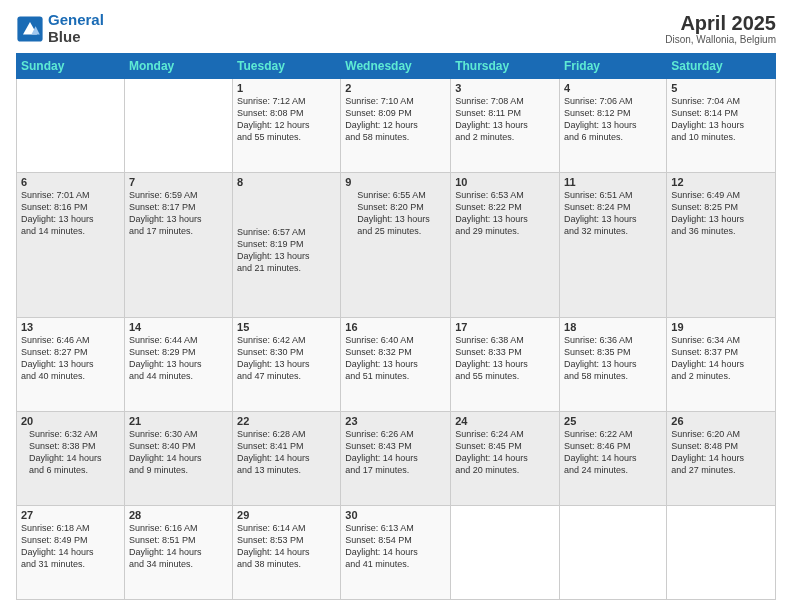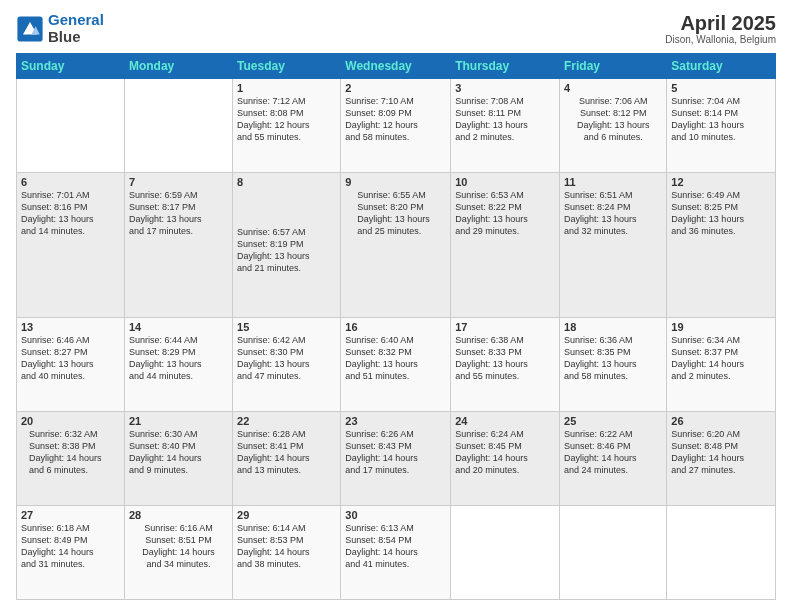--- a/index.html
+++ b/index.html
@@ -153,21 +153,21 @@
           </td>
           <td>
             <span class="day-num">3</span>
             <div class="day-info" style="white-space: pre-line;">Sunrise: 7:08 AM
 Sunset: 8:11 PM
 Daylight: 13 hours
 and 2 minutes.</div>
           </td>
           <td>
             <span class="day-num">4</span>
-            <div class="day-info" style="white-space: pre-line; text-align: center;">Sunrise: 7:06 AM
+            <div class="day-info" style="white-space: pre-line;">Sunrise: 7:06 AM
 Sunset: 8:12 PM
 Daylight: 13 hours
 and 6 minutes.</div>
           </td>
           <td>
             <span class="day-num">5</span>
             <div class="day-info" style="white-space: pre-line;">Sunrise: 7:04 AM
 Sunset: 8:14 PM
 Daylight: 13 hours
 and 10 minutes.</div>
@@ -329,21 +329,21 @@
         <tr>
           <td>
             <span class="day-num">27</span>
             <div class="day-info" style="white-space: pre-line;">Sunrise: 6:18 AM
 Sunset: 8:49 PM
 Daylight: 14 hours
 and 31 minutes.</div>
           </td>
           <td>
             <span class="day-num">28</span>
-            <div class="day-info" style="white-space: pre-line; text-align: center;">Sunrise: 6:16 AM
+            <div class="day-info" style="white-space: pre-line;">Sunrise: 6:16 AM
 Sunset: 8:51 PM
 Daylight: 14 hours
 and 34 minutes.</div>
           </td>
           <td>
             <span class="day-num">29</span>
             <div class="day-info" style="white-space: pre-line;">Sunrise: 6:14 AM
 Sunset: 8:53 PM
 Daylight: 14 hours
 and 38 minutes.</div>

